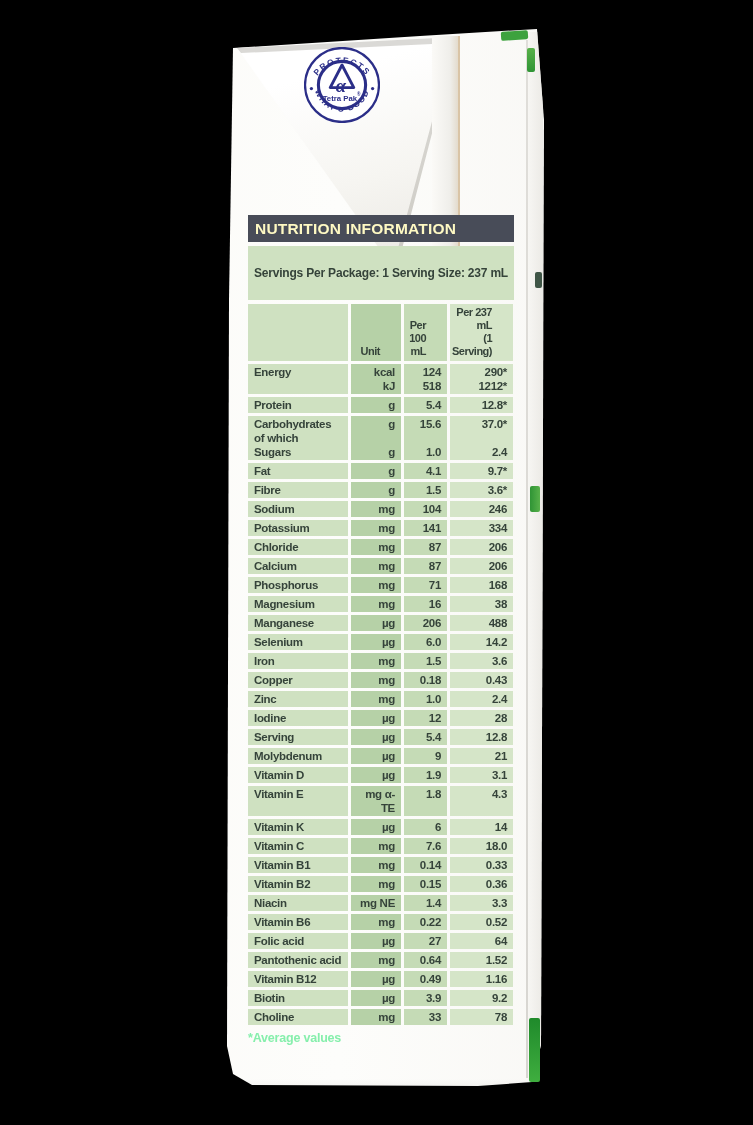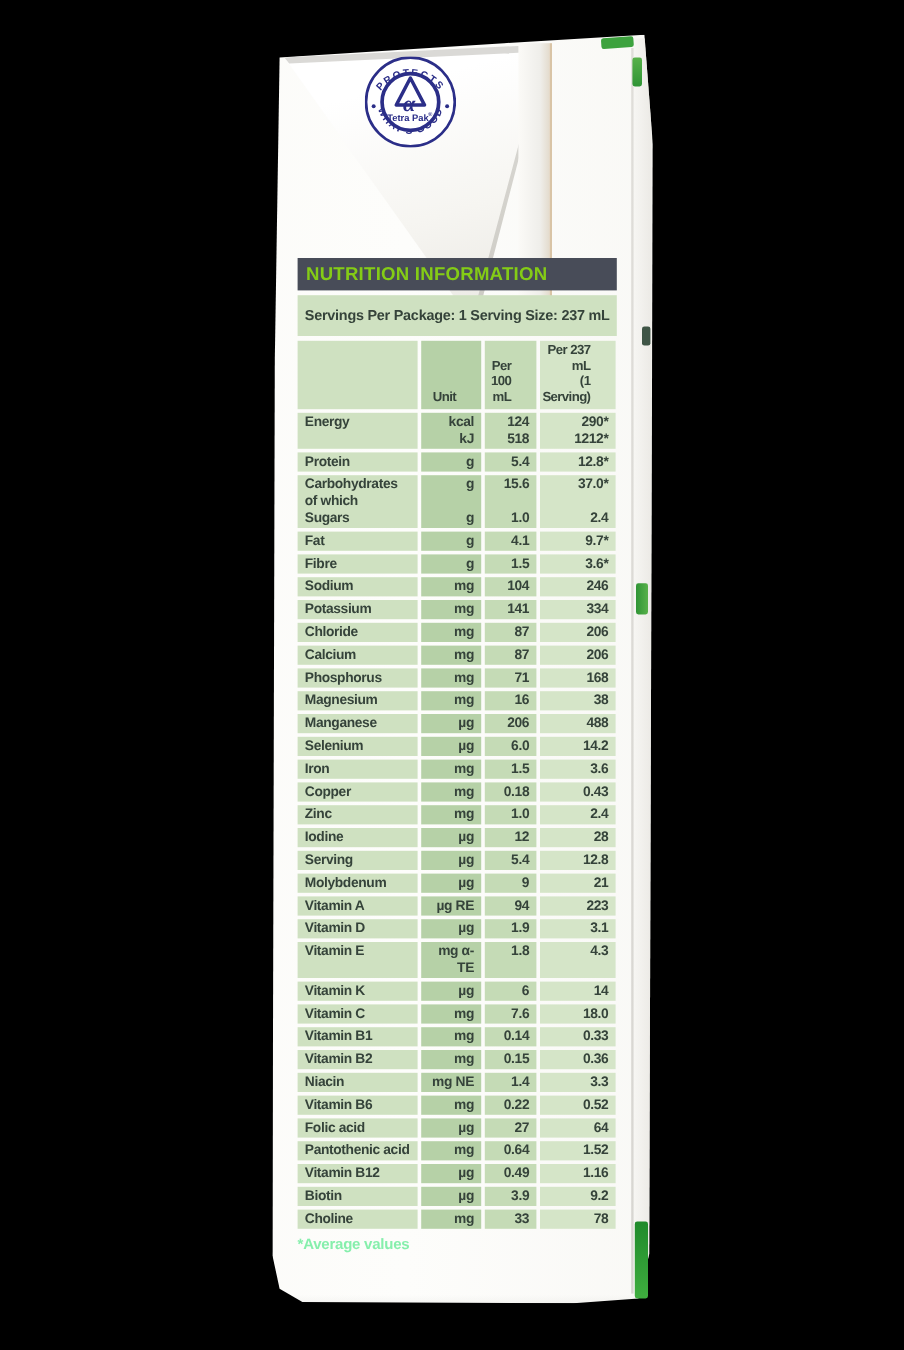--- a/index.html
+++ b/index.html
@@ -32,25 +32,25 @@
   .g-tab{position:absolute;border-radius:2px;}
   .g-top{left:501px;top:31px;width:27px;height:9px;background:#3da23e;transform:rotate(-4deg);}
   .g-up{left:527px;top:48px;width:8px;height:24px;background:linear-gradient(180deg,#58b14a,#2f9435);}
   .g-dark{left:535px;top:272px;width:7px;height:16px;background:#3f5546;}
   .g-mid{left:530px;top:486px;width:10px;height:26px;background:linear-gradient(90deg,#2f9435,#58b14a);}
   .g-bot{left:529px;top:1018px;width:11px;height:64px;background:linear-gradient(180deg,#1f8a2b,#3fae3f);}
   
   .badge{position:absolute;left:304px;top:47px;width:76px;height:76px;}
   
   .panel{position:absolute;left:248px;top:215px;width:266px;color:var(--ink);}
-  .titlebar{height:27px;line-height:27px;background:var(--bar);color:#84cc16;
+  .titlebar{height:27px;line-height:27px;background:var(--bar);color:#fef9c3;
     font-weight:800;font-size:15.5px;letter-spacing:.2px;padding-left:7px;box-sizing:border-box;}
   .servings{margin-top:4px;height:24px;background:var(--c-label);
     display:flex;justify-content:space-between;align-items:center;
-    padding:5px 6px;font-size:12px;font-weight:700;letter-spacing:-.2px;}
+    padding:15px 6px;font-size:12px;font-weight:700;letter-spacing:-.2px;}
   .t-row{display:grid;grid-template-columns:100px 50px 43px 63px;column-gap:3px;margin-top:3px;}
   .t-row.head{margin-top:4px;}
   .cell{white-space:pre-line;font-weight:700;font-size:11.5px;line-height:14px;
     padding:1px 6px;box-sizing:border-box;letter-spacing:-.3px;}
   .c-label{background:var(--c-label);text-align:left;}
   .c-unit{background:var(--c-unit);text-align:right;}
   .c-p100{background:var(--c-p100);text-align:right;}
   .c-serv{background:var(--c-serv);text-align:right;}
   .head .cell{font-size:11px;line-height:13px;letter-spacing:-.5px;
     display:flex;align-items:flex-end;justify-content:flex-end;padding:2px 21px 3px;min-height:32px;}
@@ -232,26 +232,20 @@
           <div class="cell c-p100">5.4</div>
           <div class="cell c-serv">12.8</div>
         </div>
         <div class="t-row">
           <div class="cell c-label">Molybdenum</div>
           <div class="cell c-unit">µg</div>
           <div class="cell c-p100">9</div>
           <div class="cell c-serv">21</div>
         </div>
         <div class="t-row">
-          <div class="cell c-label">Vitamin A</div>
-          <div class="cell c-unit">µg RE</div>
-          <div class="cell c-p100">94</div>
-          <div class="cell c-serv">223</div>
-        </div>
-        <div class="t-row">
           <div class="cell c-label">Vitamin D</div>
           <div class="cell c-unit">µg</div>
           <div class="cell c-p100">1.9</div>
           <div class="cell c-serv">3.1</div>
         </div>
         <div class="t-row">
           <div class="cell c-label">Vitamin E</div>
           <div class="cell c-unit">mg α-TE</div>
           <div class="cell c-p100">1.8</div>
           <div class="cell c-serv">4.3</div>

